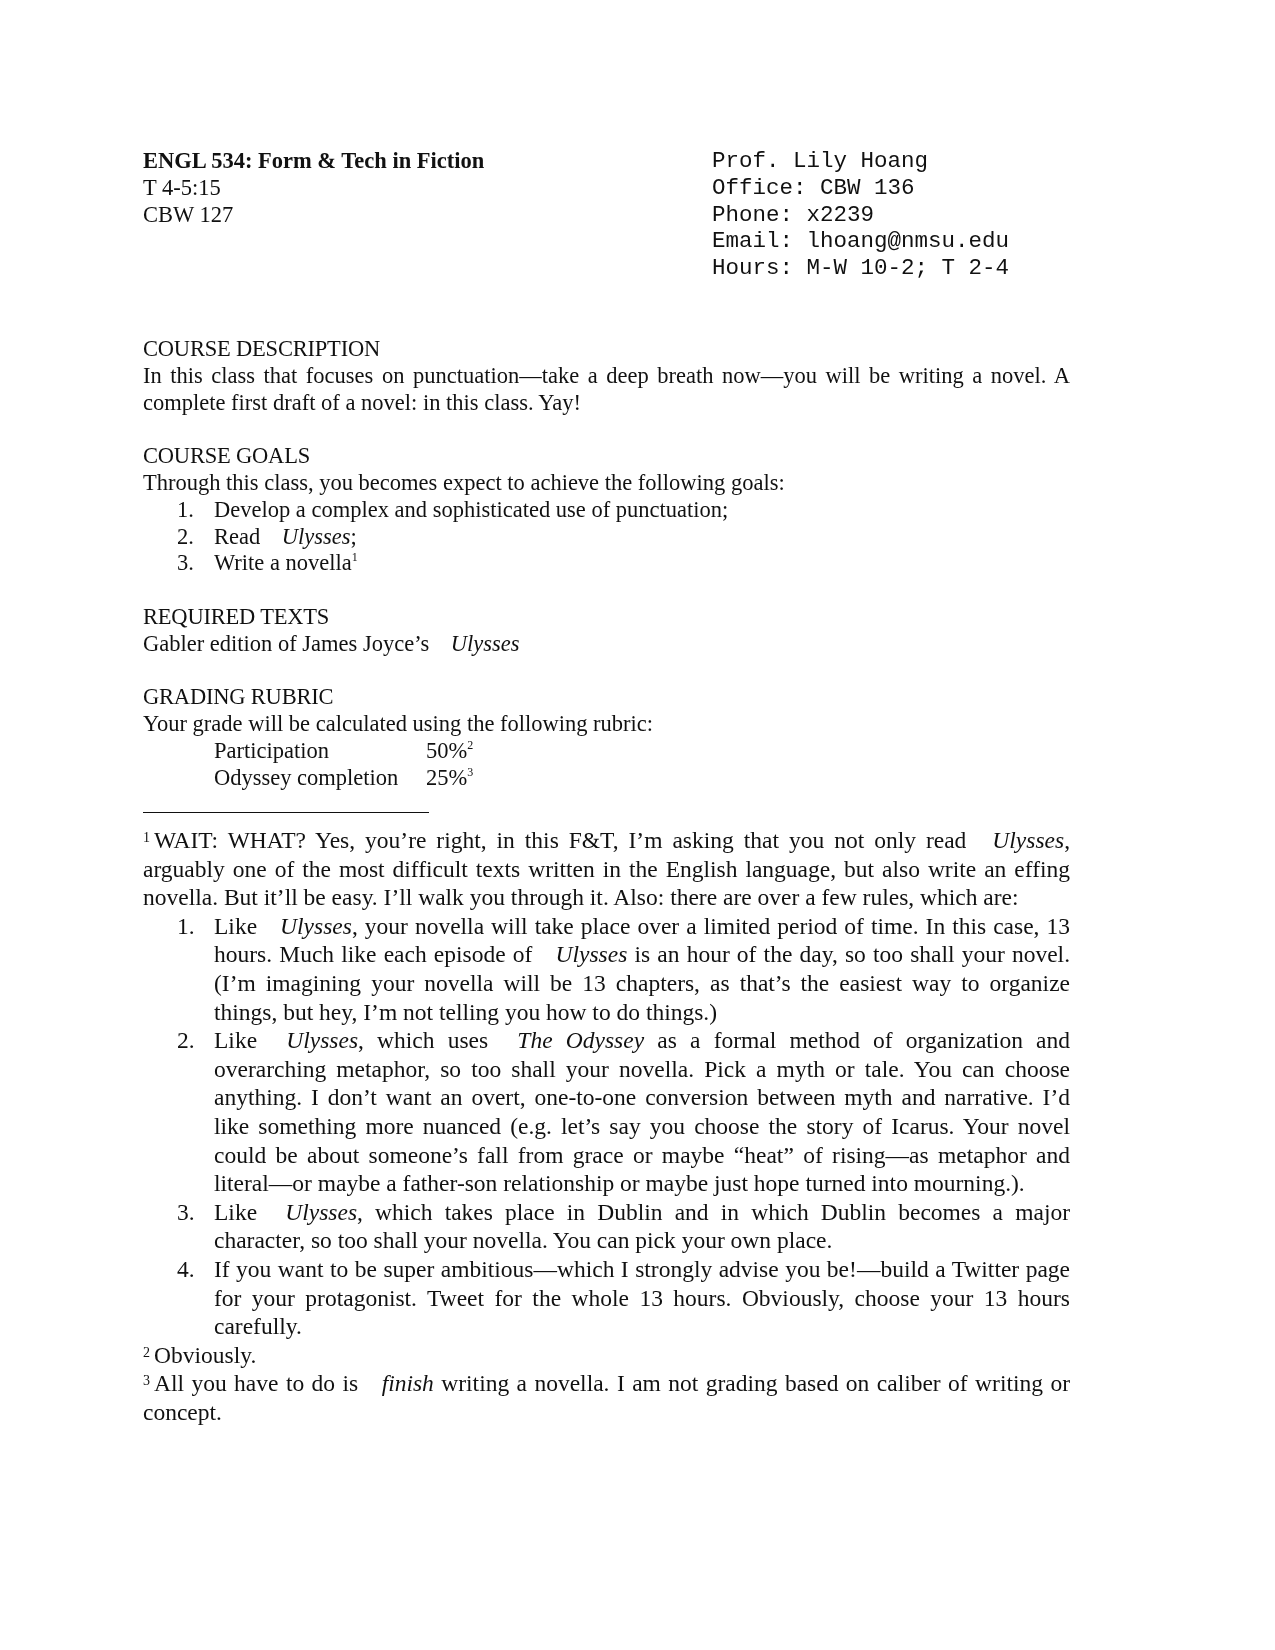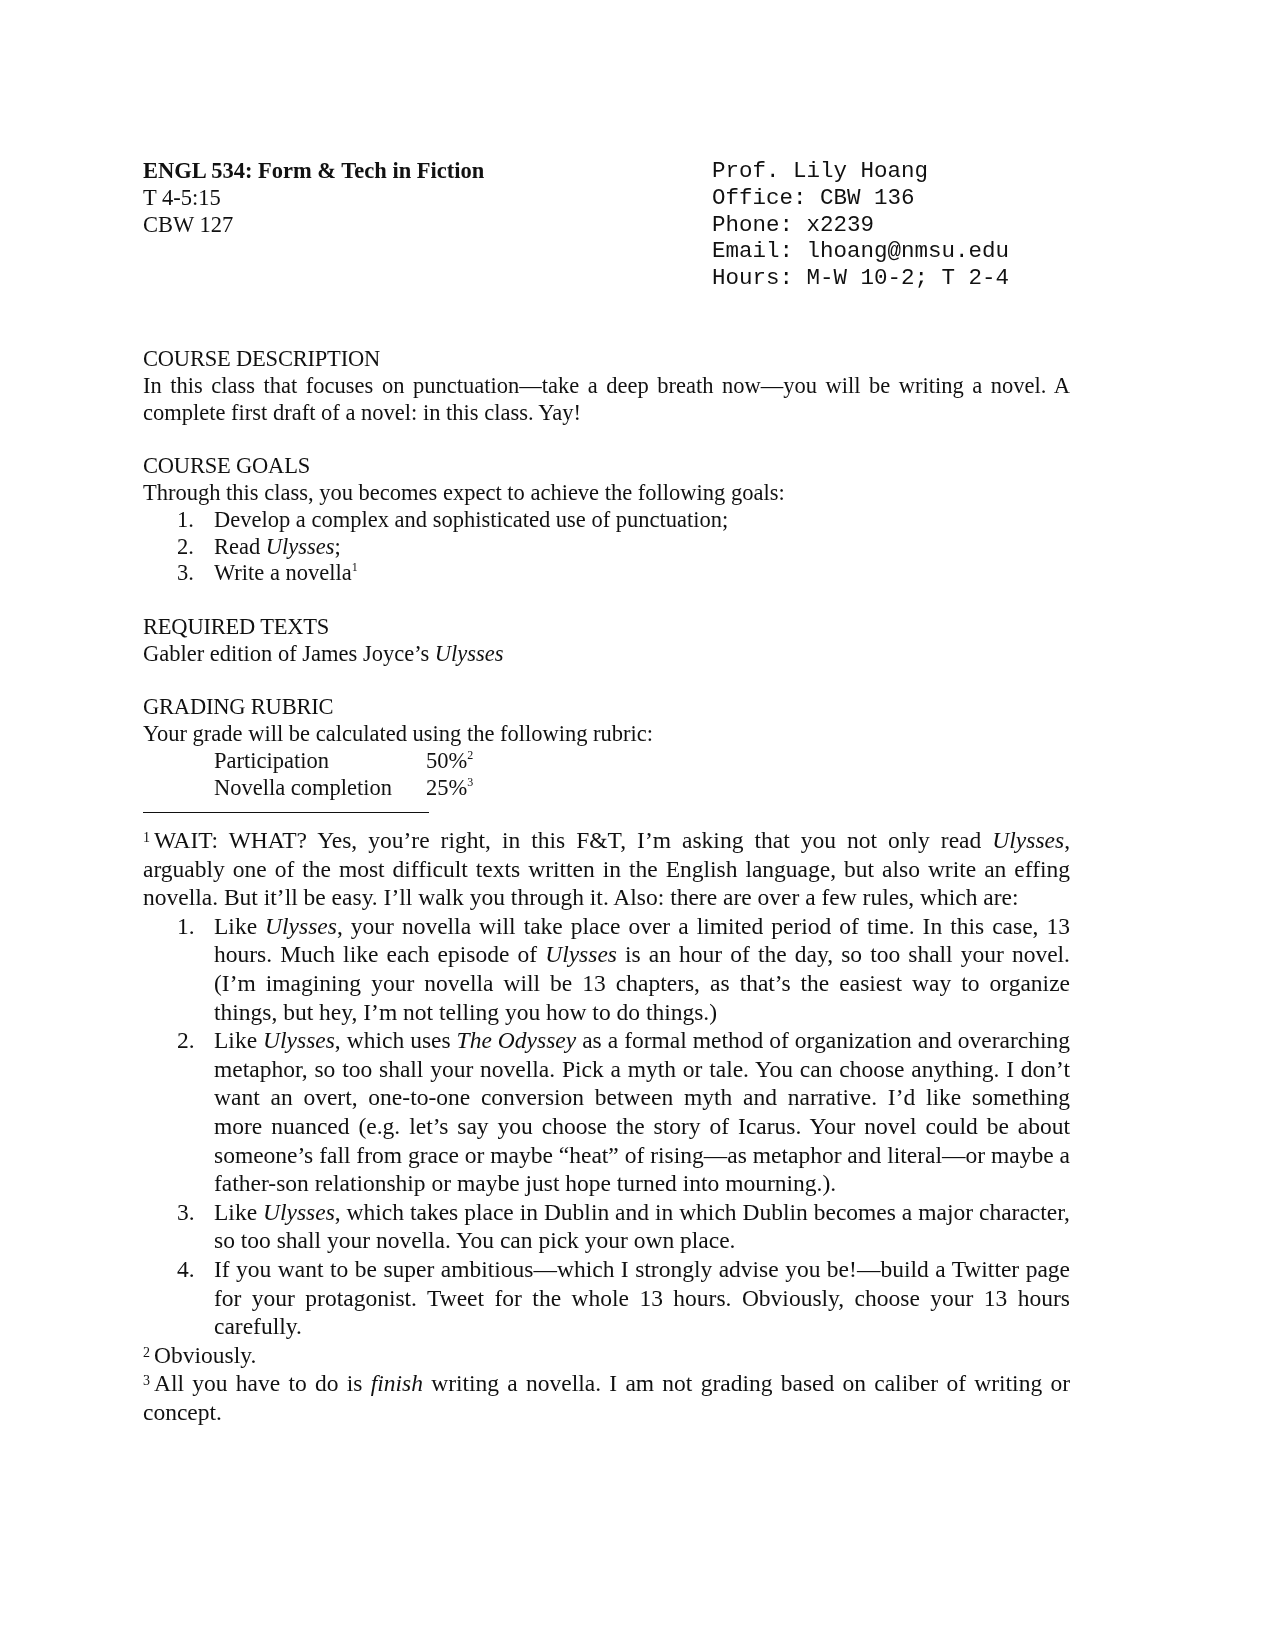--- a/index.html
+++ b/index.html
@@ -11,21 +11,21 @@
       width: 1275px;
       height: 1650px;
       position: relative;
       overflow: hidden;
       font-family: "Liberation Serif", "DejaVu Serif", serif;
       color: #111111;
     }
     .page {
       position: absolute;
       left: 143px;
-      top: 158px;
+      top: 148px;
       width: 927px;
     }
     
     .header {
       position: relative;
       height: 140px;
       font-size: 22.5px;
       line-height: 26.8px;
     }
     .header-left {
@@ -62,21 +62,21 @@
     .goal-item {
       position: relative;
       padding-left: 71px;
       display: block;
     }
     .goal-num {
       position: absolute;
       left: 34px;
       top: 0;
     }
-    i, .ital { font-style: italic; }
+    i, .ital { font-style: italic; margin-left: 16px; }
     sup {
       font-size: 12px;
       line-height: 0;
       vertical-align: 9px;
     }
 
     
     .rubric-row {
       display: block;
       padding-left: 71px;
@@ -180,21 +180,21 @@
       <span class="para"><span>Gabler edition of James Joyce’s </span><i>Ulysses</i></span>
     </div>
 
     <div class="section">
       <span class="section-heading">GRADING RUBRIC</span>
       <span class="para">Your grade will be calculated using the following rubric:</span>
       <span class="rubric-row">
         <span class="rubric-label">Participation</span><span class="rubric-value">50%</span><sup>2</sup>
       </span>
       <span class="rubric-row">
-        <span class="rubric-label">Novella completion</span><span class="rubric-value">25%</span><sup>3</sup>
+        <span class="rubric-label">Odyssey completion</span><span class="rubric-value">25%</span><sup>3</sup>
       </span>
     </div>
 
   </div>
 </div>
 
 <div class="footnote-rule"></div>
 
 <div class="footnotes">
 

